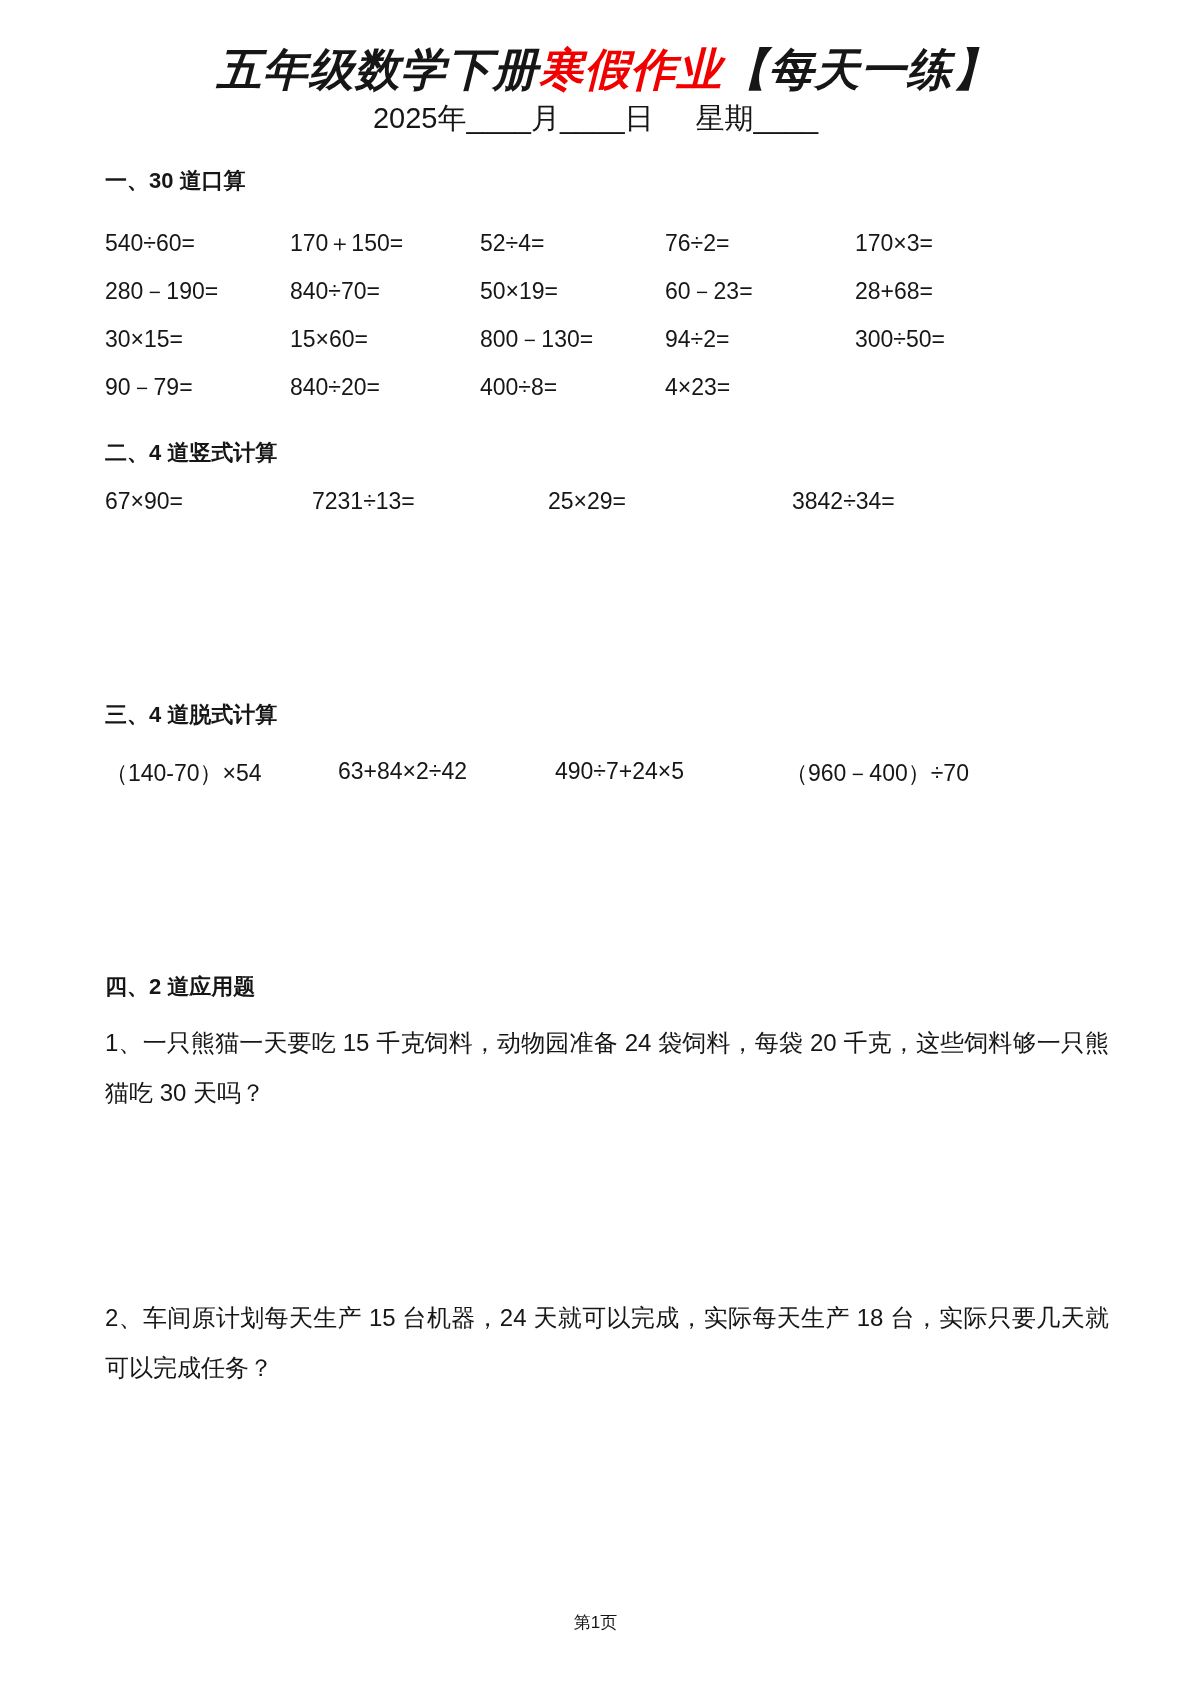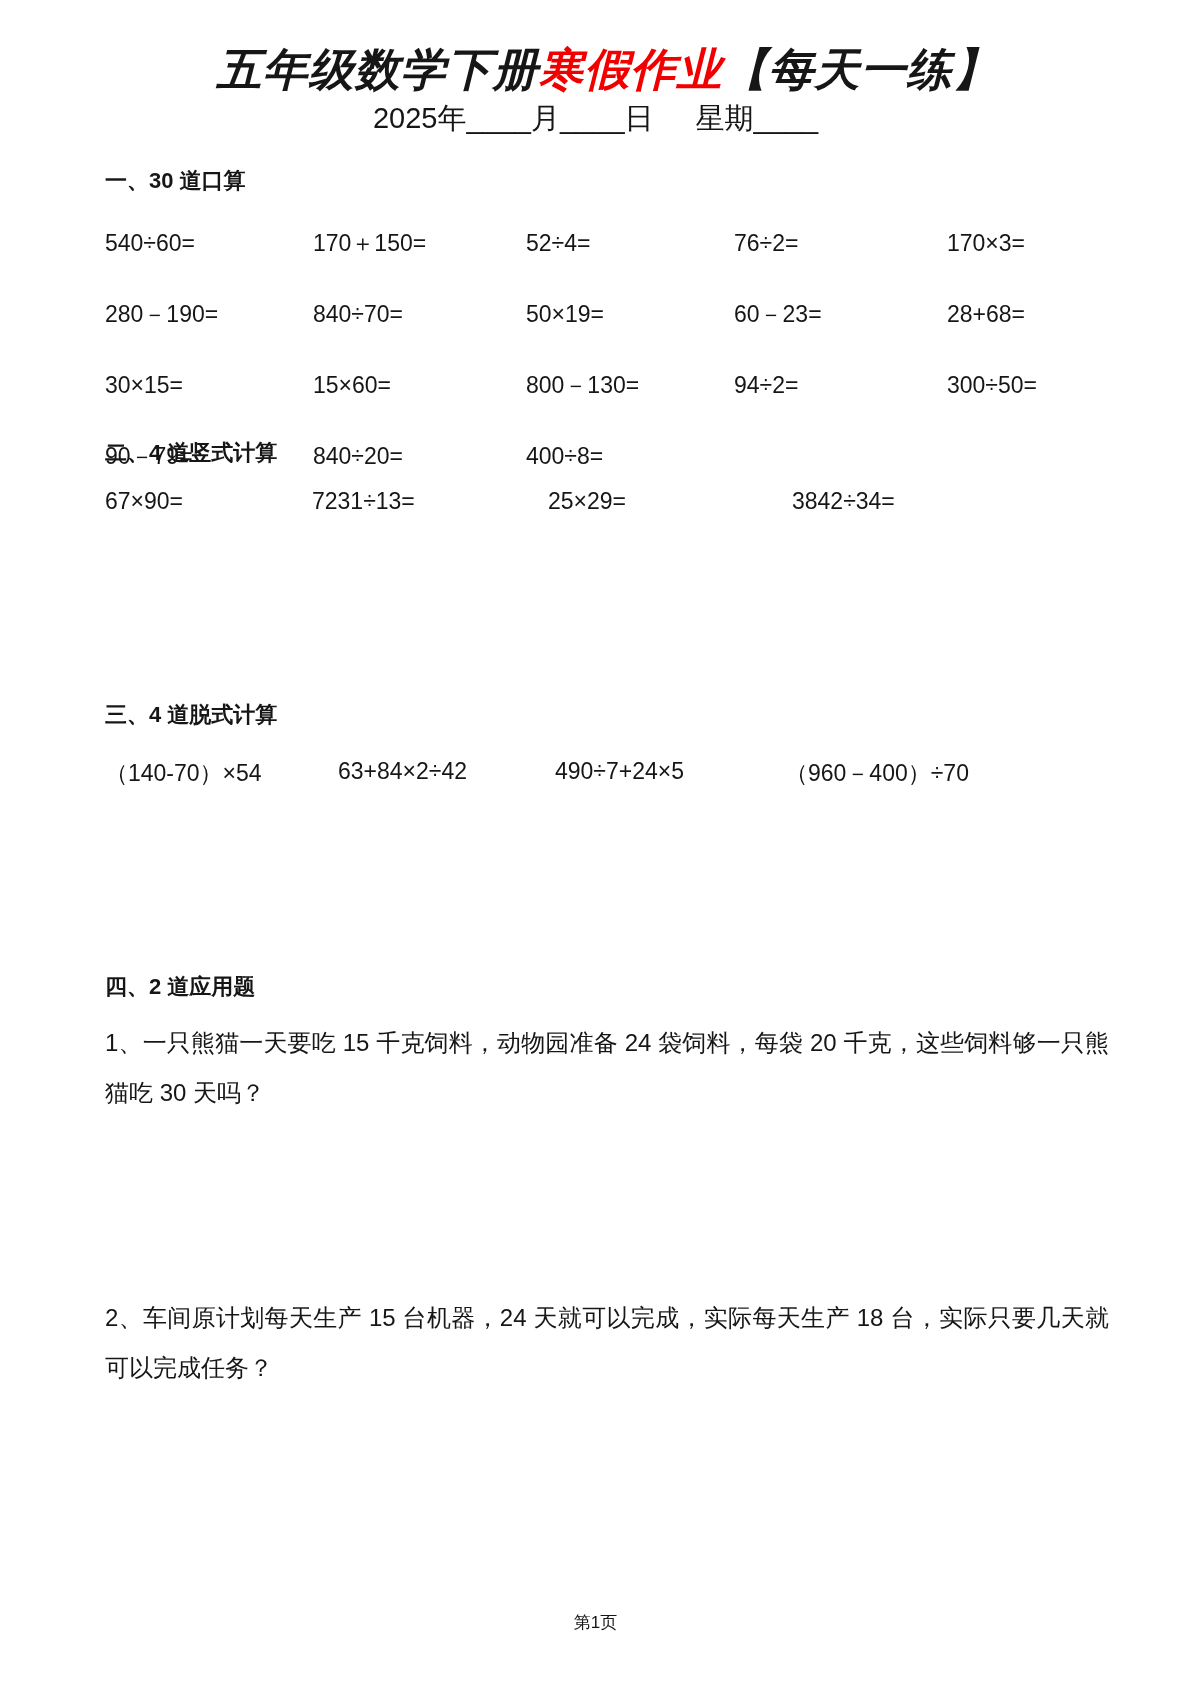--- a/index.html
+++ b/index.html
@@ -53,21 +53,20 @@
   .h-word     { top: 972px; }
   .oral-grid {
     position: absolute;
     left: 105px;
     top: 219px;
     width: 1010px;
     display: grid;
     grid-template-columns: 185px 190px 185px 190px 1fr;
     grid-auto-rows: 48px;
     font-size: 23px;
-    gap: 23px;
   }
   .oral-grid .cell {
     display: flex;
     align-items: center;
     white-space: nowrap;
   }
   .abs-problem {
     position: absolute;
     font-size: 23px;
     white-space: nowrap;
@@ -124,20 +123,21 @@
     <span class="cell">60－23=</span>
     <span class="cell">28+68=</span>
     <span class="cell">30×15=</span>
     <span class="cell">15×60=</span>
     <span class="cell">800－130=</span>
     <span class="cell">94÷2=</span>
     <span class="cell">300÷50=</span>
     <span class="cell">90－79=</span>
     <span class="cell">840÷20=</span>
     <span class="cell">400÷8=</span>
+    <span class="cell">4×23=</span>
   </div>
 
   <div class="sec-heading h-vertical">二、4 道竖式计算</div>
   <span class="abs-problem v-row v-1">67×90=</span>
   <span class="abs-problem v-row v-2">7231÷13=</span>
   <span class="abs-problem v-row v-3">25×29=</span>
   <span class="abs-problem v-row v-4">3842÷34=</span>
 
   <div class="sec-heading h-stepwise">三、4 道脱式计算</div>
   <span class="abs-problem s-row s-1">（140-70）×54</span>

